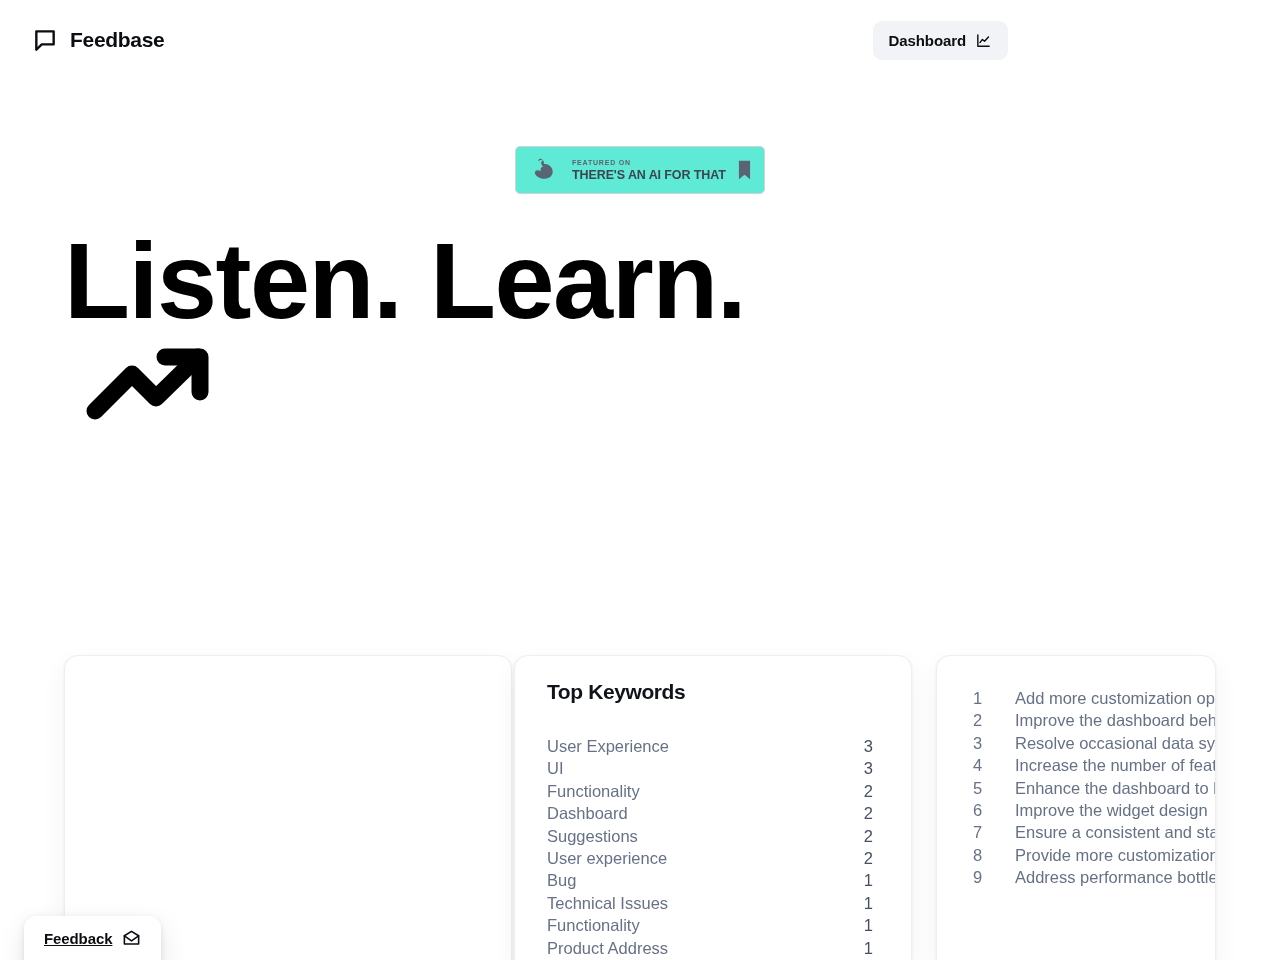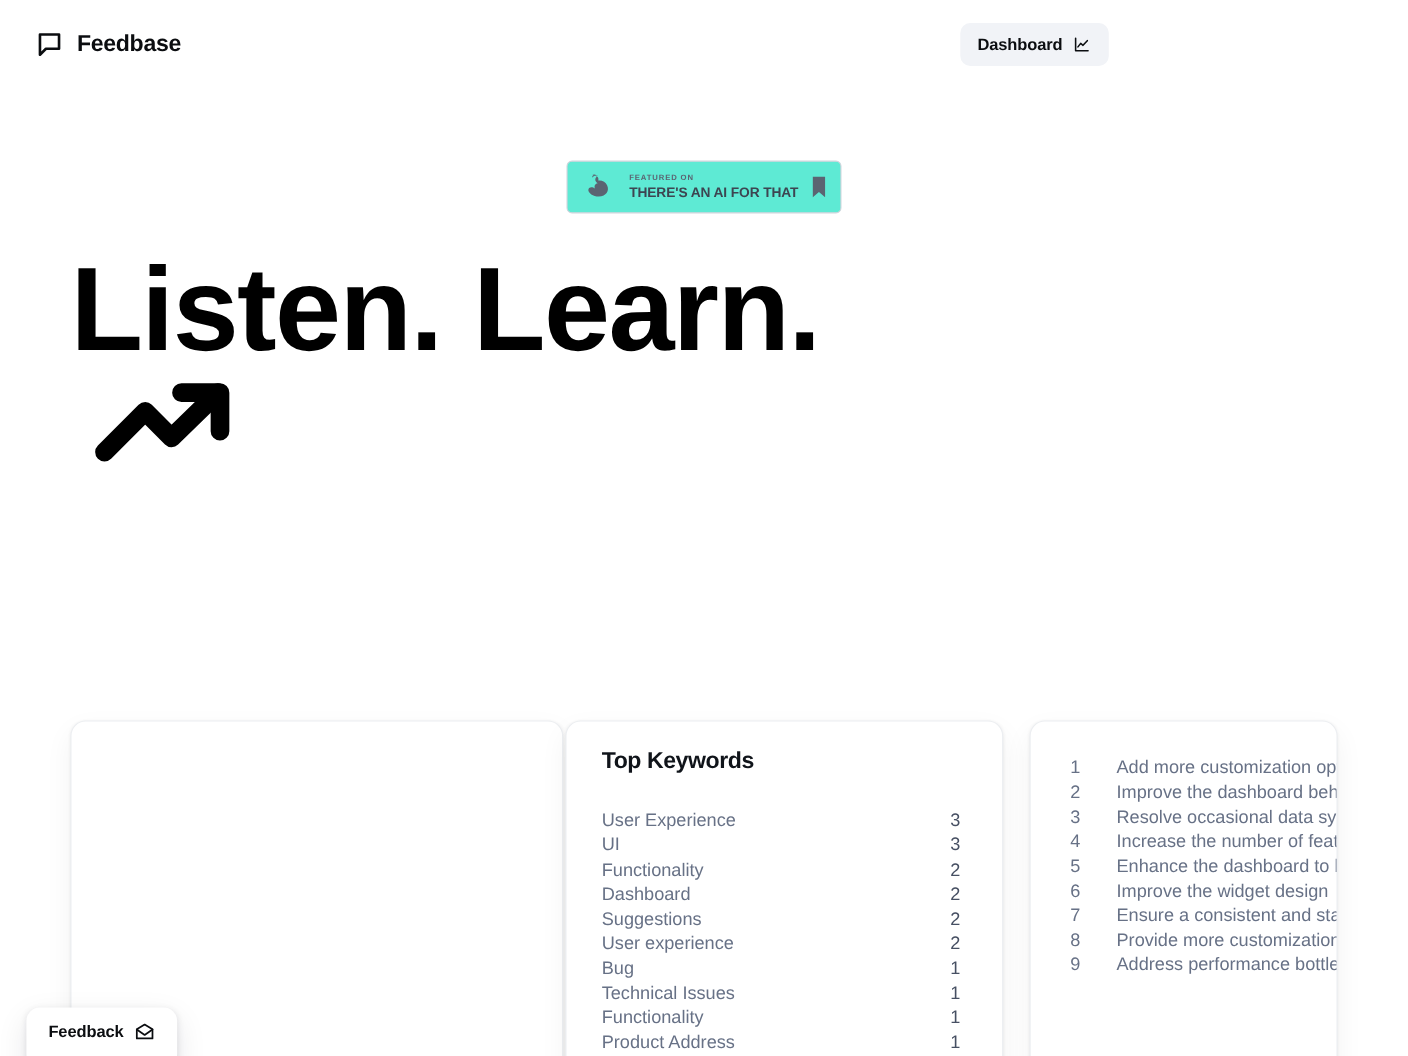--- a/index.html
+++ b/index.html
@@ -209,20 +209,21 @@
     padding: 13px 20px 22px 20px;
     box-shadow: 0 2px 6px rgba(16,24,40,0.10), 0 10px 28px rgba(16,24,40,0.10);
     cursor: pointer;
     z-index: 50;
   }
   .feedback-label {
     font-size: 15px;
     font-weight: 700;
     color: #0b0d10;
     letter-spacing: -0.1px;
+    text-decoration: underline;
   }
   .feedback-icon { width: 19px; height: 19px; display: block; color: #0b0d10; }
 </style>
 </head>
 <body>
 
 <div class="header">
   <div class="brand">
     <span class="brand-icon">
       <svg viewBox="0 0 24 24" width="26" height="26" fill="none" stroke="currentColor" stroke-width="2.2" stroke-linecap="round" stroke-linejoin="round">

